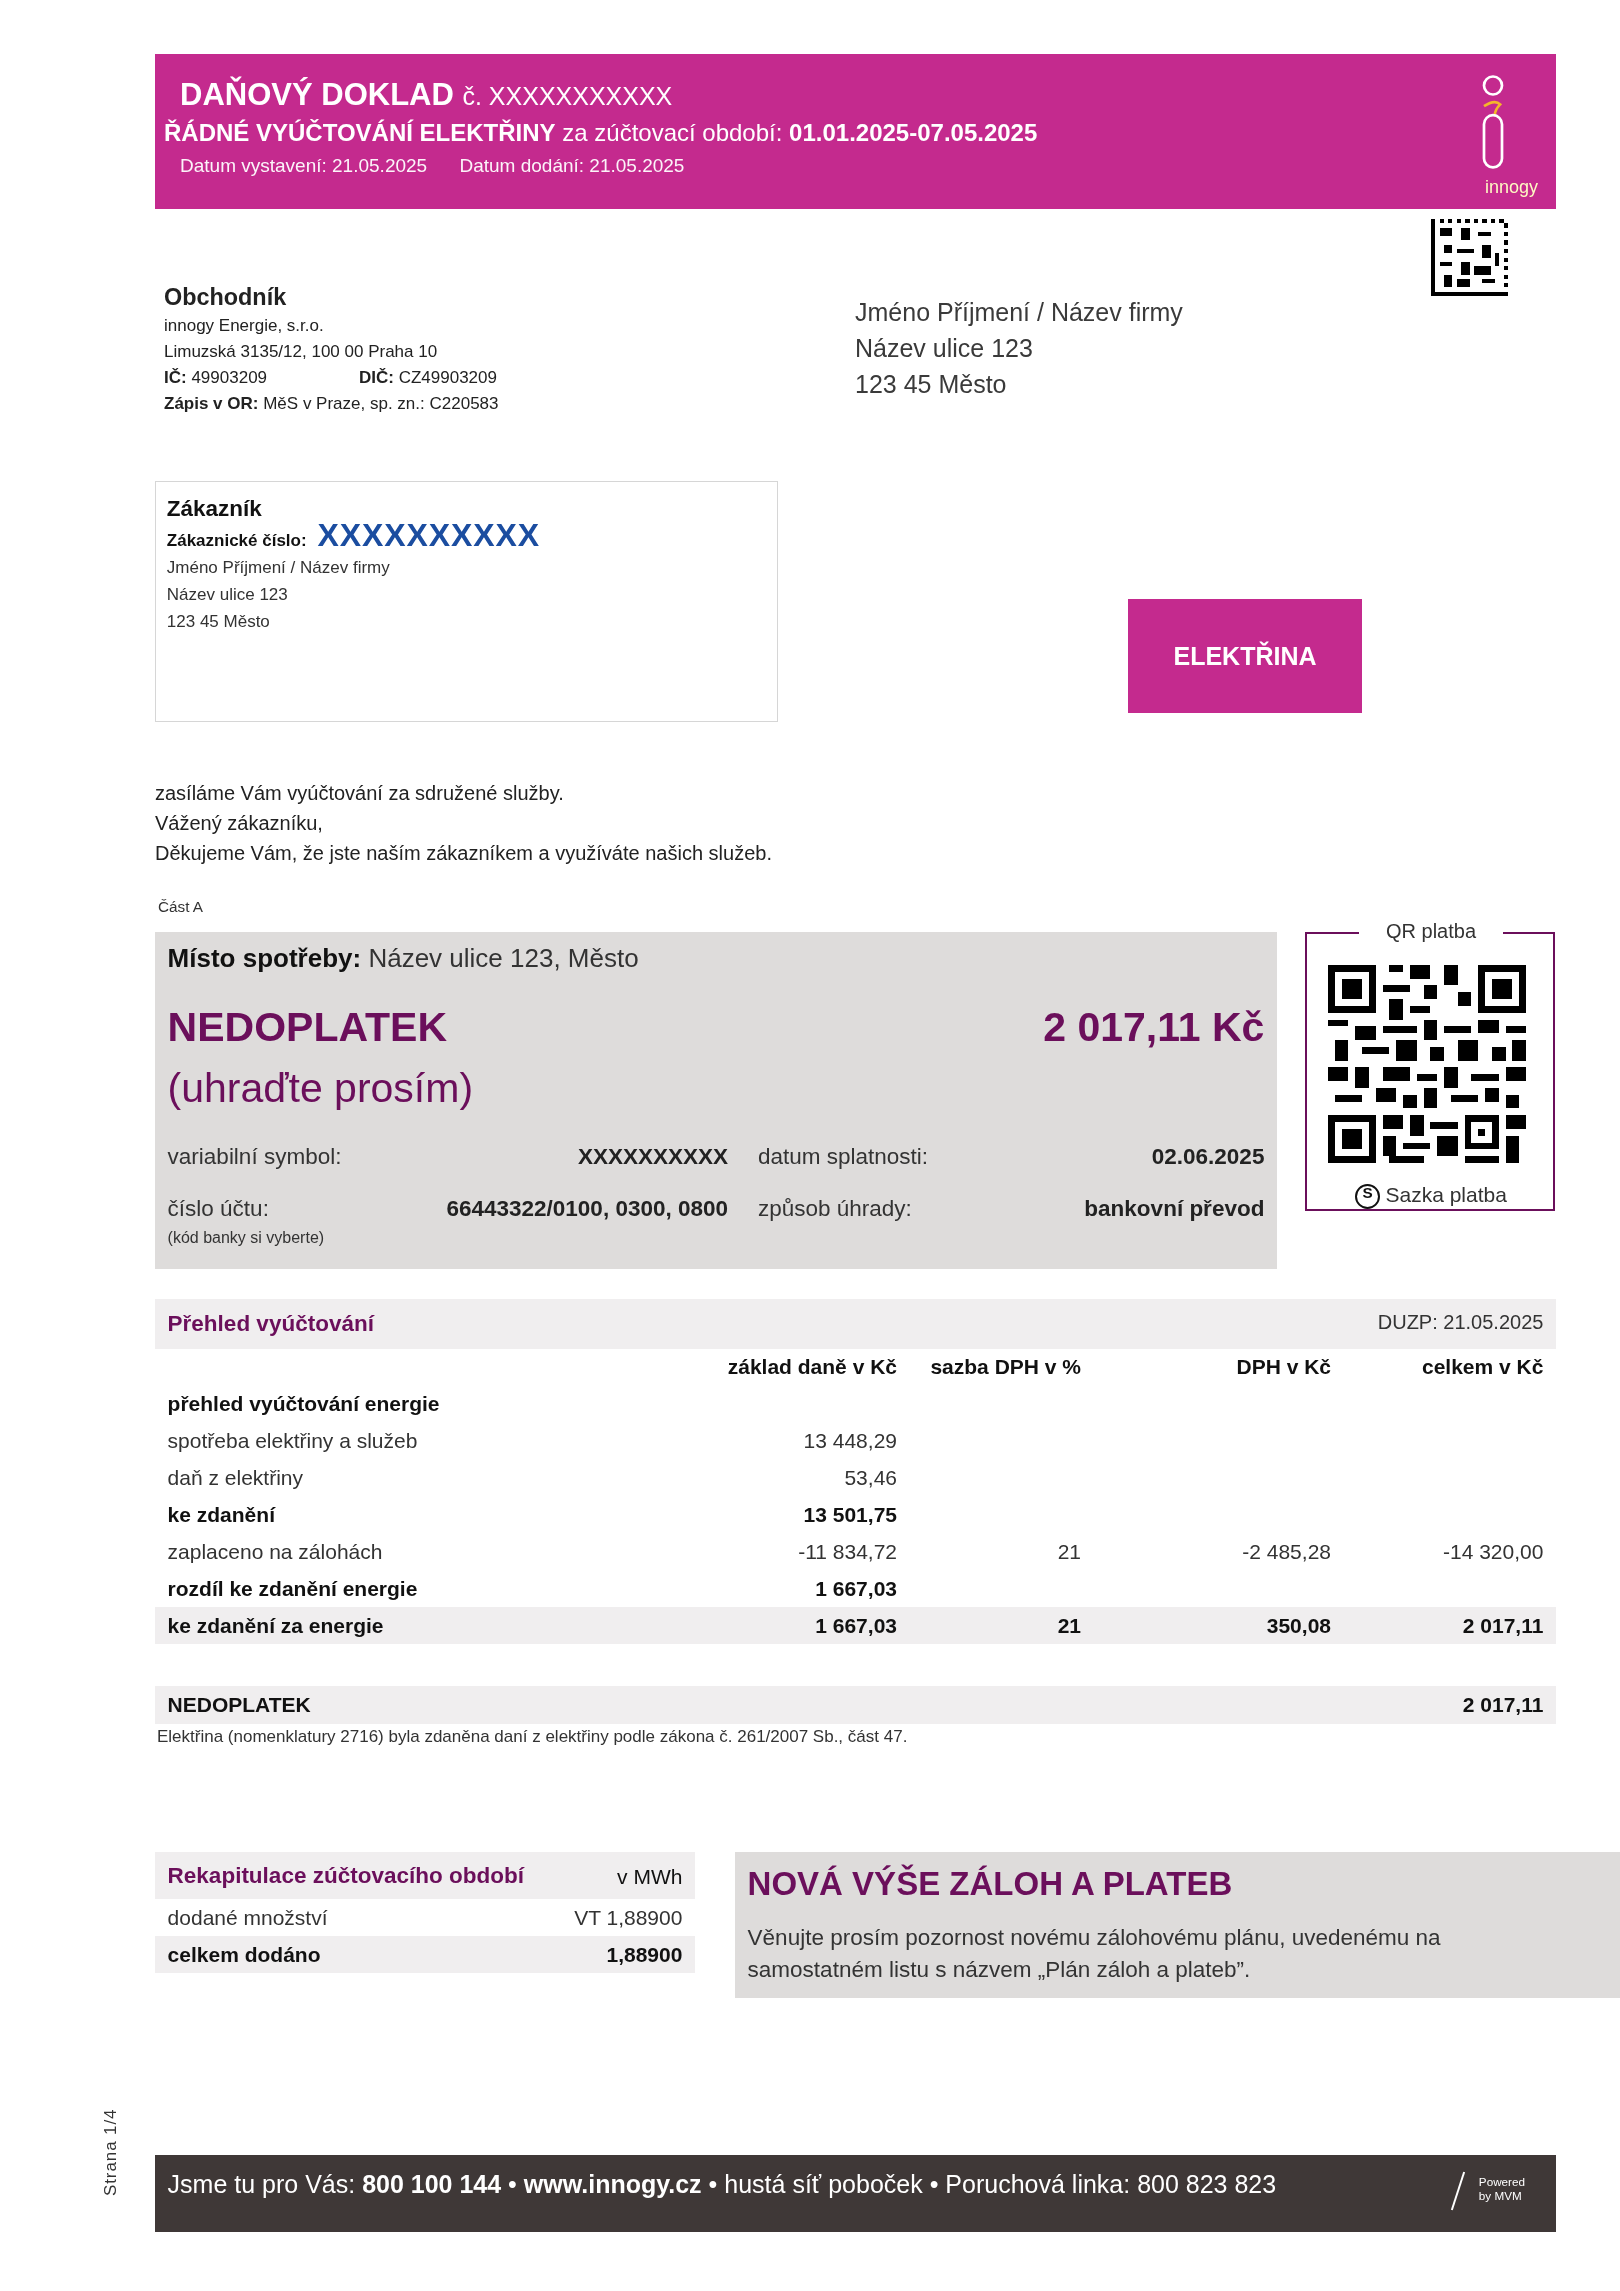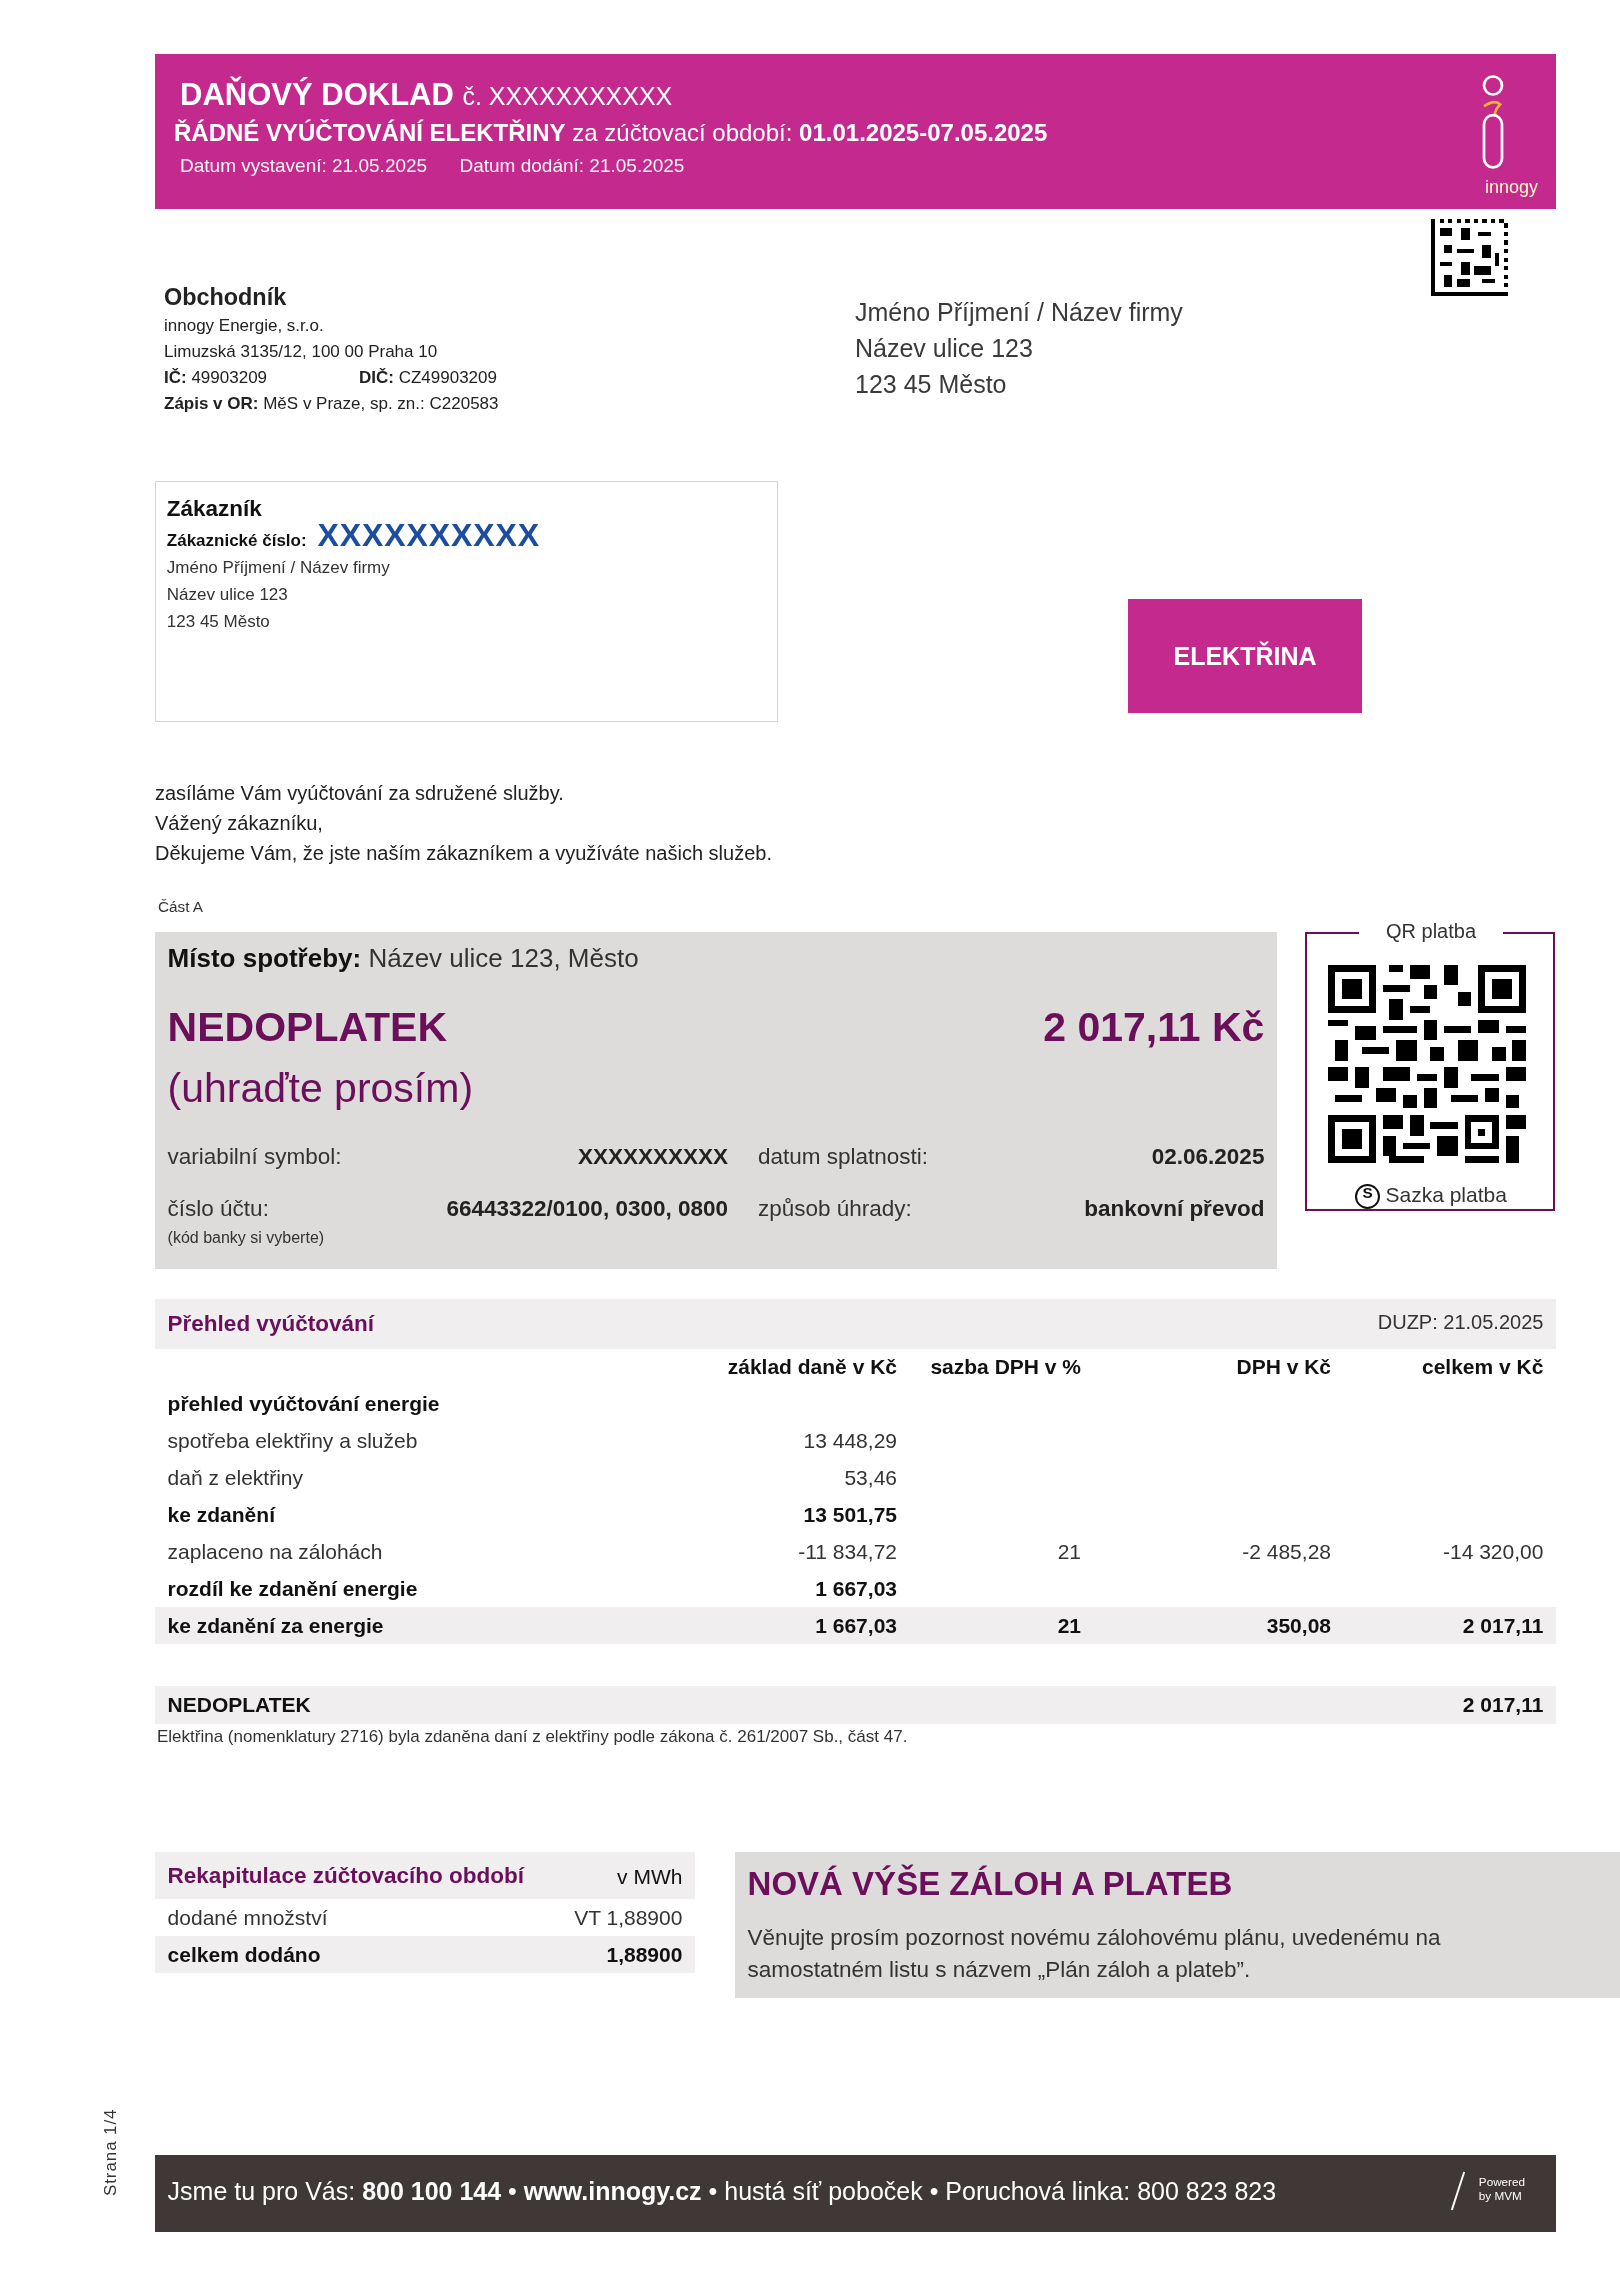--- a/index.html
+++ b/index.html
@@ -4,21 +4,21 @@
 <style>
   * { box-sizing: border-box; margin: 0; padding: 0; }
   body { width: 1620px; height: 2292px; background: #ffffff; font-family: "Liberation Sans", sans-serif; color: #222; position: relative; overflow: hidden; }
   .abs { position: absolute; }
 
   
   .header { left: 155px; top: 54px; width: 1401px; height: 155px; background: #C42A8E; color: #fff; }
   .h-line1 { left: 25px; top: 23.4px; font-size: 31px; white-space: nowrap; }
   .h-line1 b { font-weight: bold; }
   .h-line1 .num { font-size: 25px; font-weight: normal; }
-  .h-line2 { left: 19px; top: 65px; font-size: 24px; white-space: nowrap; }
+  .h-line2 { left: 9px; top: 65px; font-size: 24px; white-space: nowrap; }
   .h-line2 b { font-weight: bold; }
   .h-line3 { left: 25px; top: 101px; font-size: 19px; white-space: nowrap; opacity: 0.95; }
   .h-line3 span + span { margin-left: 27px; }
   .logo { right: 18px; top: 18px; width: 90px; height: 126px; }
   .logo-text { position: absolute; bottom: 0; left: 0; width: 100%; text-align: right; font-size: 18px; color: #fef9c3; }
   .datamatrix { left: 1431px; top: 219px; width: 77px; height: 77px; }
 
   
   .merchant { left: 164px; top: 282px; font-size: 17px; line-height: 26px; color: #222; }
   .merchant .title { font-size: 23.4px; font-weight: bold; line-height: 31px; }
@@ -91,21 +91,21 @@
   .recap .row .l { position: absolute; left: 12.6px; top: 7.2px; }
   .recap .row .r { position: absolute; right: 12.6px; top: 7.2px; }
 
   .nova { left: 735px; top: 1852px; width: 980px; height: 146px; background: #DEDCDB; }
   .nova .t { position: absolute; left: 12.6px; top: 12.6px; font-size: 33px; font-weight: bold; color: #6B0F5B; white-space: nowrap; }
   .nova .p { position: absolute; left: 12.6px; top: 70px; width: 792px; font-size: 22.5px; line-height: 32px; color: #333; }
 
   
   .strana { left: 101px; top: 2196px; font-size: 17px; color: #333; transform: rotate(-90deg); transform-origin: left top; white-space: nowrap; letter-spacing: 0.9px; }
   .footer { left: 155px; top: 2155px; width: 1401px; height: 77px; background: #3F3837; color: #fff; }
-  .footer .txt { position: absolute; left: 12.6px; top: 22px; font-size: 25px; white-space: nowrap; }
+  .footer .txt { position: absolute; left: 12.6px; top: 15px; font-size: 25px; white-space: nowrap; }
   .footer .txt b { font-weight: bold; }
   .footer .mvm { position: absolute; right: 31px; top: 20px; font-size: 11.7px; line-height: 14.4px; }
   .footer .slash { position: absolute; right: 97px; top: 16px; width: 1.8px; height: 40px; background: #fff; transform: rotate(18deg); }
 </style>
 </head>
 <body>
 
 <div class="abs header">
   <div class="abs h-line1">
     <b>DAŇOVÝ DOKLAD</b>

